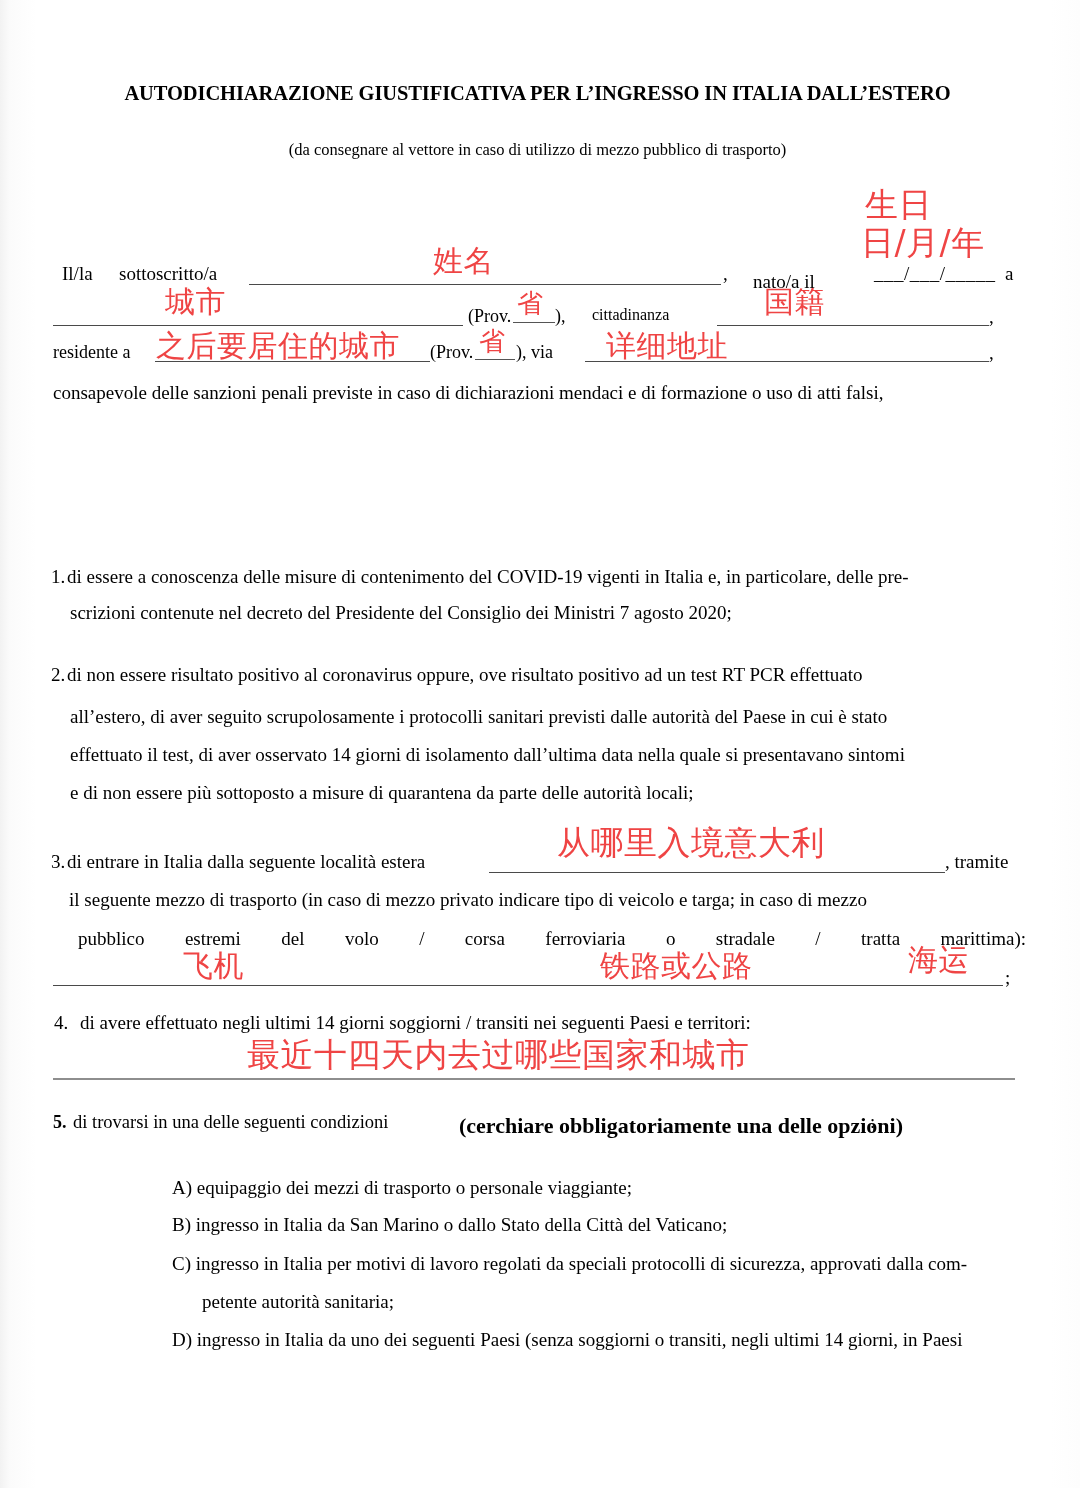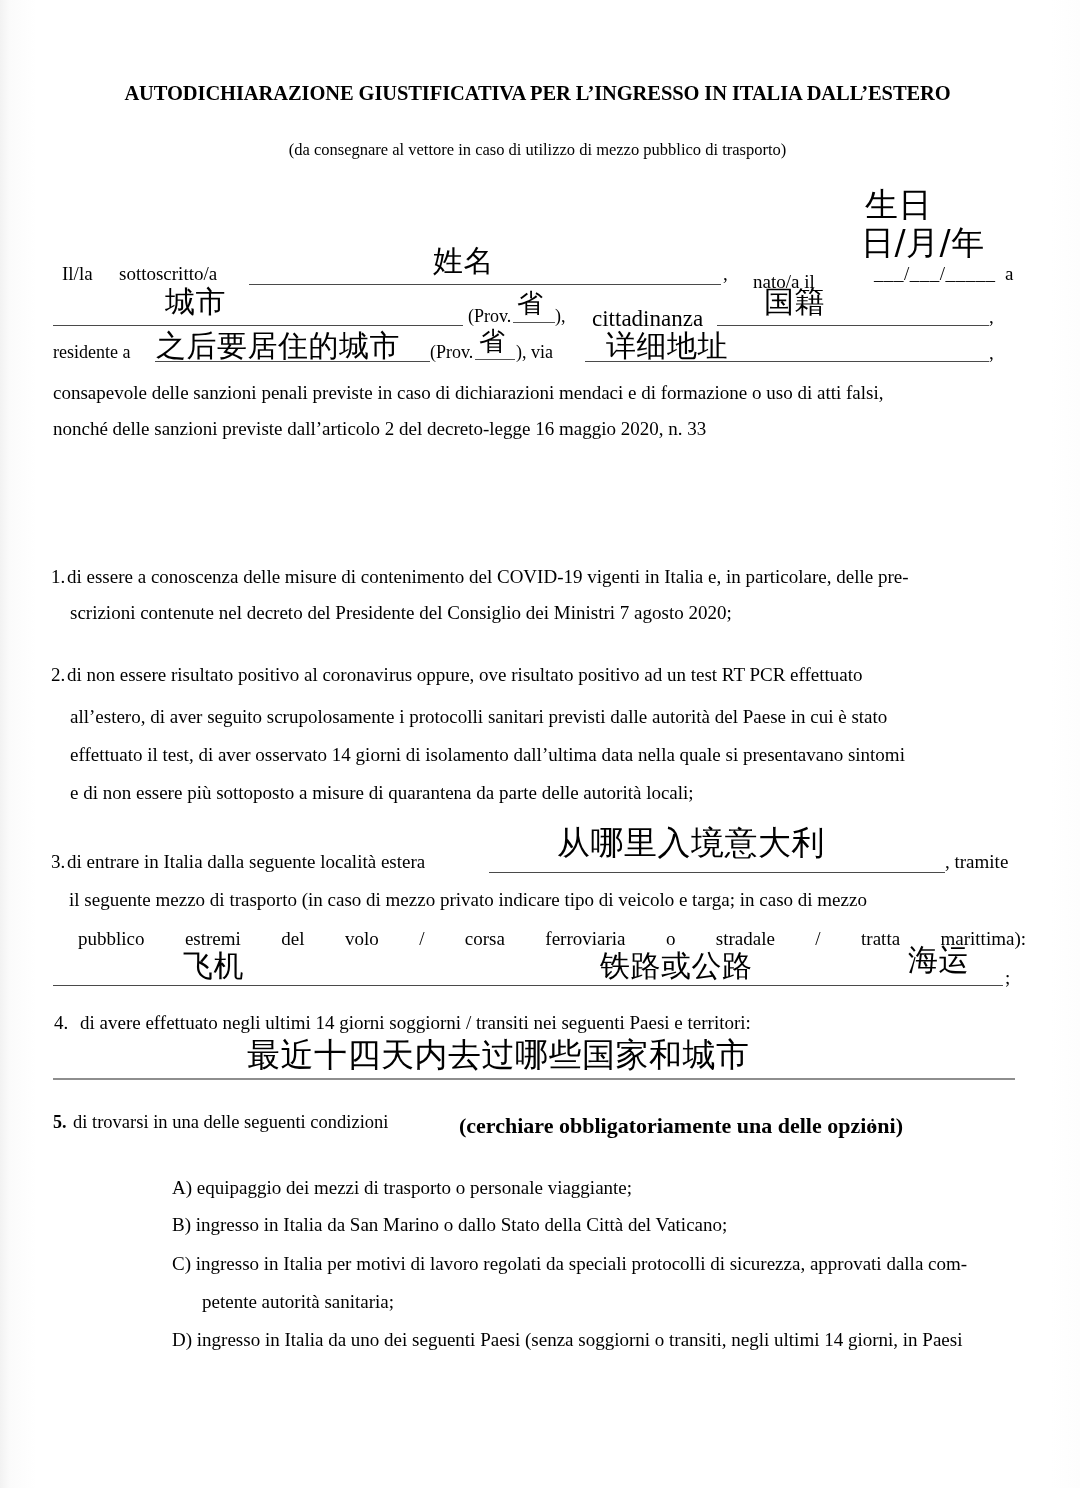--- a/index.html
+++ b/index.html
@@ -93,21 +93,21 @@
   }
   .rule-gray {
     position: absolute;
     height: 0;
     border-bottom: 2px solid #8e8e8e;
   }
 
   
   .anno {
     position: absolute;
-    color: #000000;
+    color: #ef4444;
     font-family: "DejaVu Sans", "Liberation Sans", sans-serif;
     font-size: 30px;
     line-height: 1.05;
     white-space: nowrap;
     letter-spacing: 0.5px;
   }
   .anno.small { font-size: 26px; }
   .anno.big   { font-size: 33px; }
 </style>
 </head>
@@ -131,38 +131,37 @@
   <div class="t" style="left:698px; top:272px;">nato/a   il</div>
   <div class="t" style="left:819px; top:264px; letter-spacing:0.5px;">___/___/_____</div>
   <div class="t" style="left:950px; top:264px;">a</div>
 
   <div class="rule" style="left:-2px; top:325px; width:410px;"></div>
   <div class="anno" style="left:110px; top:286px;">城市</div>
   <div class="t" style="left:413px; top:307px; font-size:18px;">(Prov.</div>
   <div class="anno small" style="left:462px; top:290px;">省</div>
   <div class="rule-thin" style="left:458px; top:322px; width:42px;"></div>
   <div class="t" style="left:500px; top:307px; font-size:18px;">),</div>
-  <div class="t" style="left:537px; top:307px; font-size:23px;">cittadinanza</div>
+  <div class="t" style="left:537px; top:307px; font-size:16px;">cittadinanza</div>
   <div class="anno" style="left:709px; top:286px;text-align:right;">国籍</div>
   <div class="rule" style="left:662px; top:325px; width:272px;"></div>
   <div class="t" style="left:934px; top:307px;">,</div>
 
   <div class="t" style="left:-2px; top:343px; font-size:18px;">residente a</div>
   <div class="rule" style="left:100px; top:361px; width:275px;"></div>
   <div class="anno" style="left:101px; top:330px;">之后要居住的城市</div>
   <div class="t" style="left:375px; top:343px; font-size:18px;">(Prov.</div>
   <div class="anno small" style="left:424px; top:328px;">省</div>
   <div class="rule-thin" style="left:420px; top:359px; width:40px;"></div>
   <div class="t" style="left:461px; top:343px; font-size:18px;">), via</div>
   <div class="rule" style="left:530px; top:361px; width:404px;"></div>
   <div class="anno" style="left:551px; top:330px;">详细地址</div>
   <div class="t" style="left:934px; top:343px;">,</div>
 
   <div class="body-line" style="left:-2px; top:383px;">consapevole delle sanzioni penali previste in caso di dichiarazioni mendaci e di formazione o uso di atti falsi,</div>
-  <div class="body-line" style="left:-2px; top:419px;">nonché delle sanzioni previste dall’articolo 2 del decreto-legge 16 maggio 2020, n. 33</div>
 
 
   <div class="body-line" style="left:-4px; top:567px;">1.</div>
   <div class="body-line" style="left:12px; top:567px;">di essere a conoscenza delle misure di contenimento del COVID-19 vigenti in Italia e, in particolare, delle pre-</div>
   <div class="body-line" style="left:15px; top:603px;">scrizioni contenute nel decreto del Presidente del Consiglio dei Ministri 7 agosto 2020;</div>
 
   <div class="body-line" style="left:-4px; top:665px;">2.</div>
   <div class="body-line" style="left:12px; top:665px;">di non essere risultato positivo al coronavirus oppure, ove risultato positivo ad un test RT PCR effettuato</div>
   <div class="body-line" style="left:15px; top:707px;">all’estero, di aver seguito scrupolosamente i protocolli sanitari previsti dalle autorità del Paese in cui è stato</div>
   <div class="body-line" style="left:15px; top:745px;">effettuato il test, di aver osservato 14 giorni di isolamento dall’ultima data nella quale si presentavano sintomi</div>

